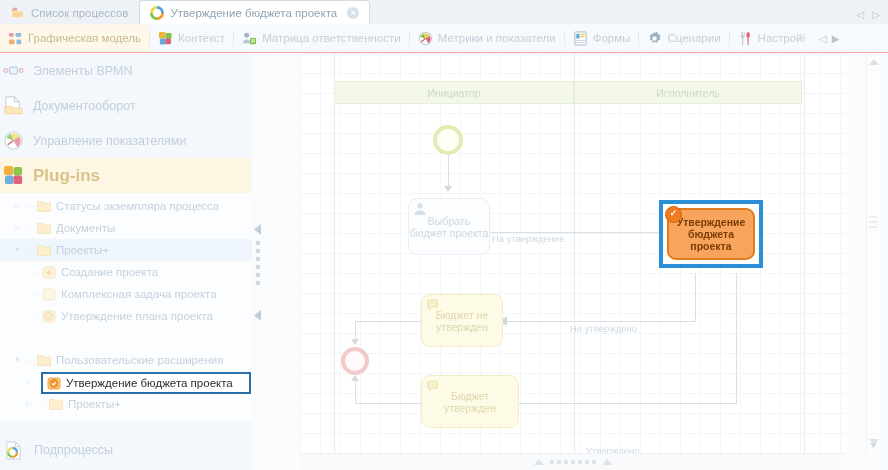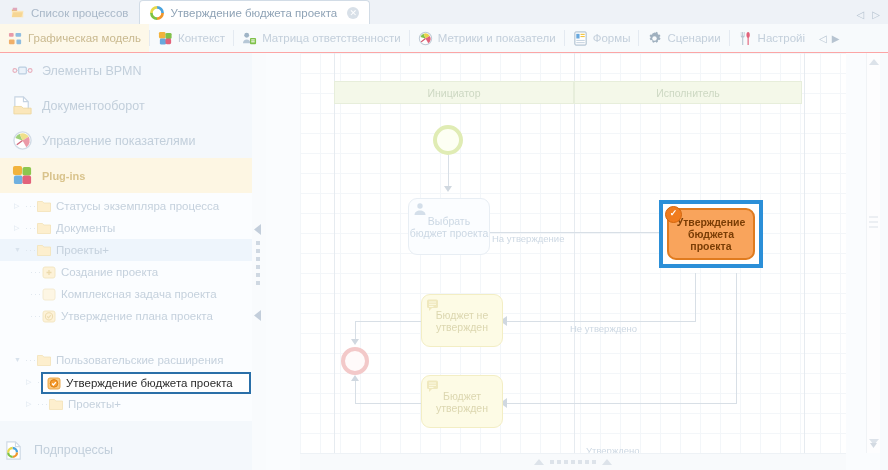--- a/index.html
+++ b/index.html
@@ -54,24 +54,24 @@
   .tbsep{width:1px;height:16px;background:#e4eaf1;}
   .tbico{width:15px;height:15px;flex:none;display:block;}
   .tbnav{display:flex;align-items:center;gap:5px;padding:0 6px;color:#b7c4d1;font-size:10px;}
 
   
   .leftpanel{
     position:absolute;left:0;top:53px;width:252px;bottom:0;
     background:#f4f8fc;overflow:hidden;
   }
   .lgroup{
-    display:flex;align-items:center;gap:9px;height:35px;padding-left:12px;
+    display:flex;align-items:center;gap:9px;height:35px;padding-left:3px;
     font-size:12.5px;color:#c2cfdb;
   }
-  .lgroup.plug{background:#fdf6e3;color:#d9c38c;font-weight:bold;font-size:11px;}
+  .lgroup.plug{background:#fdf6e3;color:#d9c38c;font-weight:bold;font-size:17px;}
   .gico{width:21px;height:21px;flex:none;display:block;}
 
   .treewrap{background:#fbfdff;padding:2px 0 6px 0;}
   .trow{
     display:flex;align-items:center;height:22px;font-size:11.5px;
     color:#c5d1dd;white-space:nowrap;position:relative;
   }
   .trow.hl{background:#eef5fc;}
   .tindent{flex:none;}
   .tarrow{width:11px;flex:none;color:#d8e2ec;font-size:7px;line-height:22px;text-align:left;}
@@ -544,21 +544,21 @@
           <rect x="1" y="1.5" width="11" height="8.5" rx="1.5" fill="#efe8bd"></rect>
           <path d="M3 10v3l3-3z" fill="#efe8bd"></path>
           <path d="M3 4h7M3 6.3h7M3 8.4h4.5" stroke="#fdfbe5" stroke-width="1"></path>
         </svg>
         <div>
           <div>Бюджет не</div>
           <div>утвержден</div>
         </div>
       </div>
 
-      <div class="node task yellow" style="left:121px;top:322px;width:82px;height:53px;">
+      <div class="node task yellow" style="left:121px;top:322px;width:98px;height:53px;">
         <svg class="nodeico" viewBox="0 0 14 14">
           <rect x="1" y="1.5" width="11" height="8.5" rx="1.5" fill="#efe8bd"></rect>
           <path d="M3 10v3l3-3z" fill="#efe8bd"></path>
           <path d="M3 4h7M3 6.3h7M3 8.4h4.5" stroke="#fdfbe5" stroke-width="1"></path>
         </svg>
         <div>
           <div>Бюджет</div>
           <div>утвержден</div>
         </div>
       </div>

